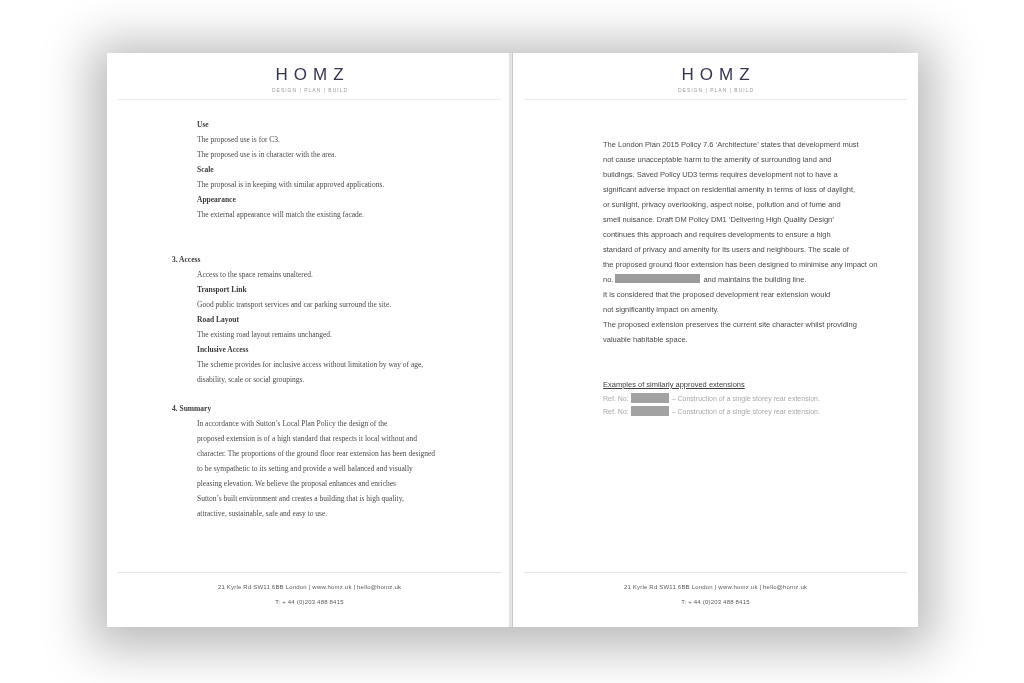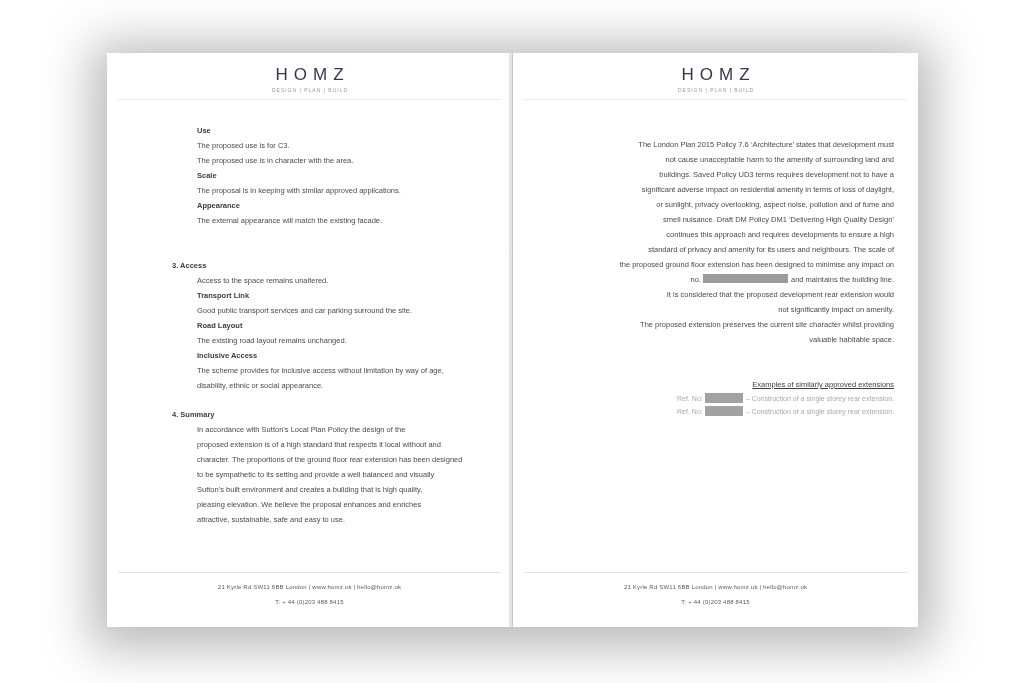--- a/index.html
+++ b/index.html
@@ -66,22 +66,22 @@
     left: 11px; right: 11px;
     height: 1px;
     background: #ececec;
   }
   .rule-top    { top: 46px; }
   .rule-bottom { top: 519px; background: #e6e6e6; }
   .content {
     position: absolute;
     left: 90px; right: 24px;
   }
-  .content.l { top: 70px; }
-  .content.r { top: 84px; text-align: right; }
+  .content.l { top: 64px; font-family: Liberation Serif, serif; }
+  .content.r { top: 84px; }
   .blk {
     font-size: 7.5px;
     line-height: 15px;
     color: #4a4a4a;
     white-space: nowrap;
   }
   .blk.bold { font-weight: bold; color: #3c3c3c; }
   .blk.num  { font-weight: bold; color: #3c3c3c; margin-left: -25px; }
   .blk.underline {
     font-weight: normal;
@@ -140,29 +140,29 @@
         <div class="blk body">The external appearance will match the existing facade.</div>
         <div class="blk gap" style="height: 30px; line-height: 0;"></div>
         <div class="blk num">3. Access</div>
         <div class="blk body">Access to the space remains unaltered.</div>
         <div class="blk bold">Transport Link</div>
         <div class="blk body">Good public transport services and car parking surround the site.</div>
         <div class="blk bold">Road Layout</div>
         <div class="blk body">The existing road layout remains unchanged.</div>
         <div class="blk bold">Inclusive Access</div>
         <div class="blk body">The scheme provides for inclusive access without limitation by way of age,</div>
-        <div class="blk body">disability, ethnic or social appearance.</div>
+        <div class="blk body">disability, scale or social groupings.</div>
         <div class="blk gap" style="height: 14px; line-height: 0;"></div>
         <div class="blk num">4. Summary</div>
         <div class="blk body">In accordance with Sutton’s Local Plan Policy the design of the</div>
         <div class="blk body">proposed extension is of a high standard that respects it local without and</div>
         <div class="blk body">character. The proportions of the ground floor rear extension has been designed</div>
         <div class="blk body">to be sympathetic to its setting and provide a well balanced and visually</div>
+        <div class="blk body">pleasing elevation. We believe the proposal enhances and enriches</div>
         <div class="blk body">Sutton’s built environment and creates a building that is high quality,</div>
-        <div class="blk body">pleasing elevation. We believe the proposal enhances and enriches</div>
         <div class="blk body">attractive, sustainable, safe and easy to use.</div>
       </div>
 
     <div class="rule-bottom"></div>
     <div class="page-footer">
       <div class="footer-line">21 Kyrle Rd SW11 6BB London | www.homz.uk | hello@homz.uk</div>
       <div class="footer-line">T: + 44 (0)203 488 8415</div>
     </div>
   </div>
 

